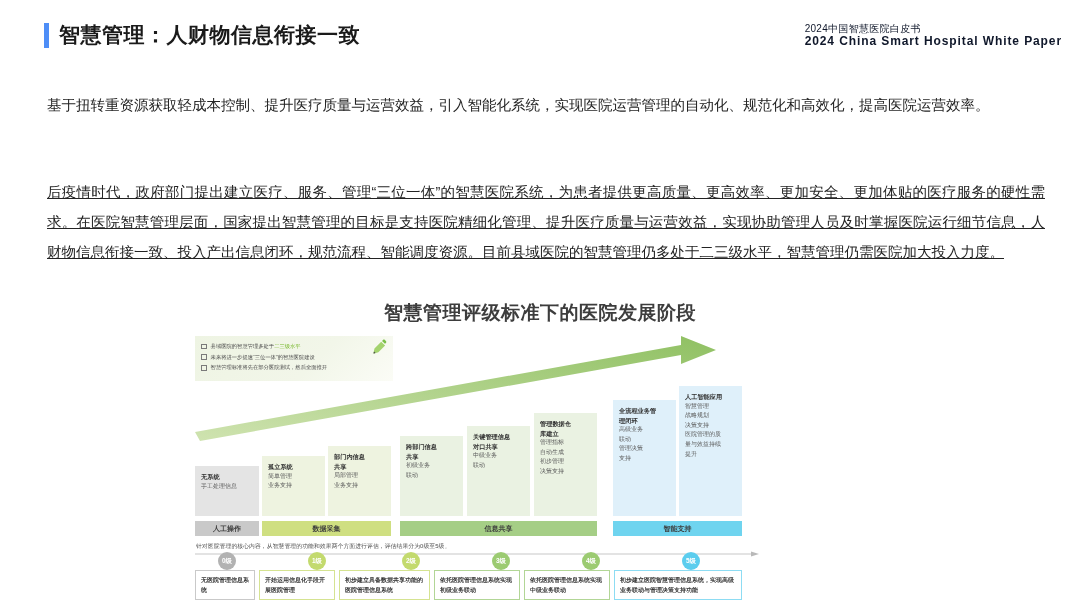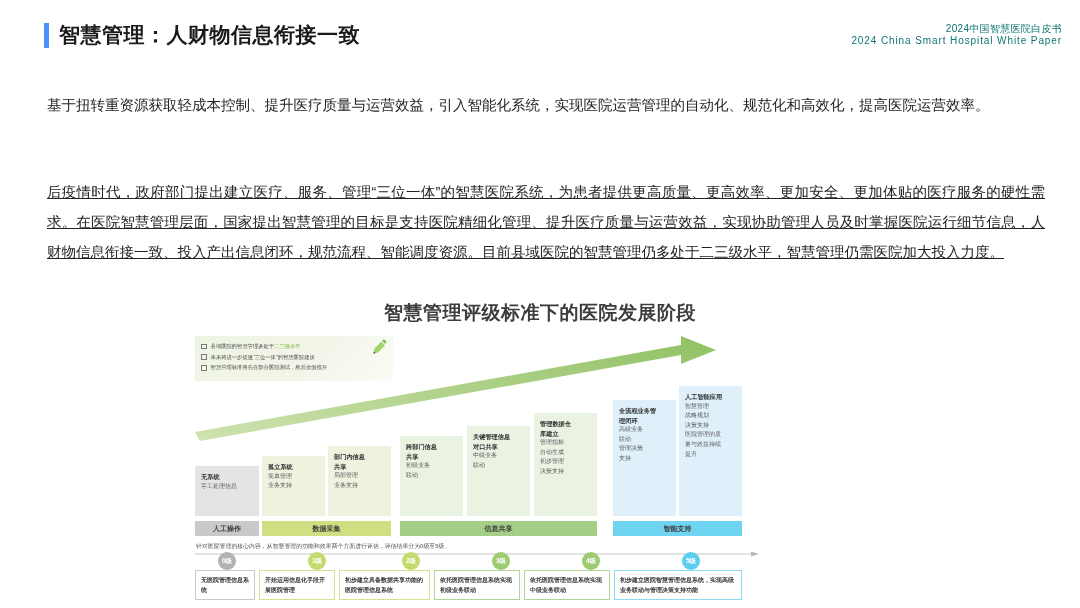--- a/index.html
+++ b/index.html
@@ -35,25 +35,24 @@
   .page-title {
     font-size: 21px;
     font-weight: bold;
     letter-spacing: 0.5px;
     color: #1a1a1a;
     white-space: nowrap;
   }
   .brand {
     position: absolute;
     right: 18px; top: 19px;
-    text-align: right;
-    color: #0f766e;
+    color: #0f172a;
   }
   .brand-cn { font-size: 10px; line-height: 13px; letter-spacing: 0.3px;}
-  .brand-en { font-size: 10px; line-height: 12px; letter-spacing: 0.9px;}
+  .brand-en { font-size: 12px; line-height: 12px; letter-spacing: 0.9px; font-weight: bold;}
 
   
   .para {
     position: absolute;
     left: 47px;
     width: 998px;
     font-size: 14.5px;
     line-height: 30px;
     color: #232323;
     text-align: justify;

